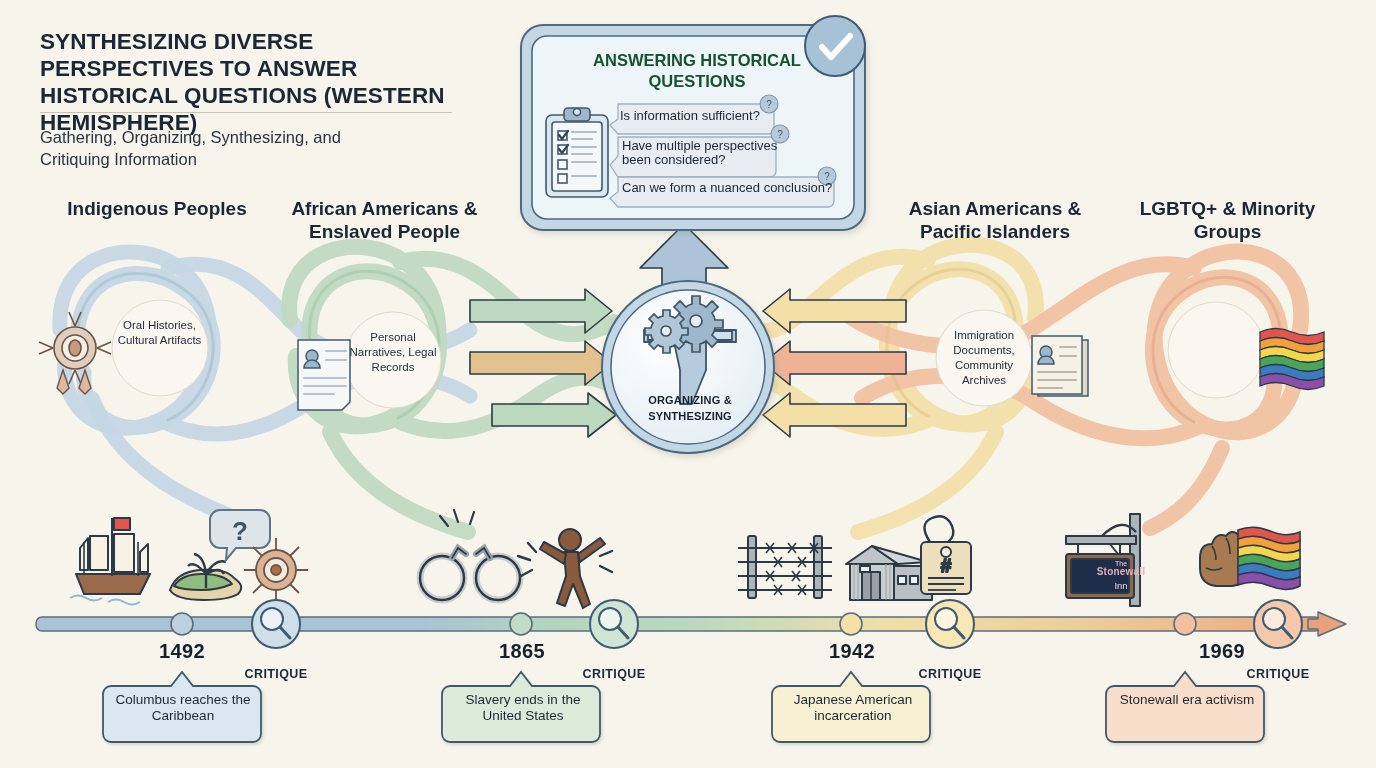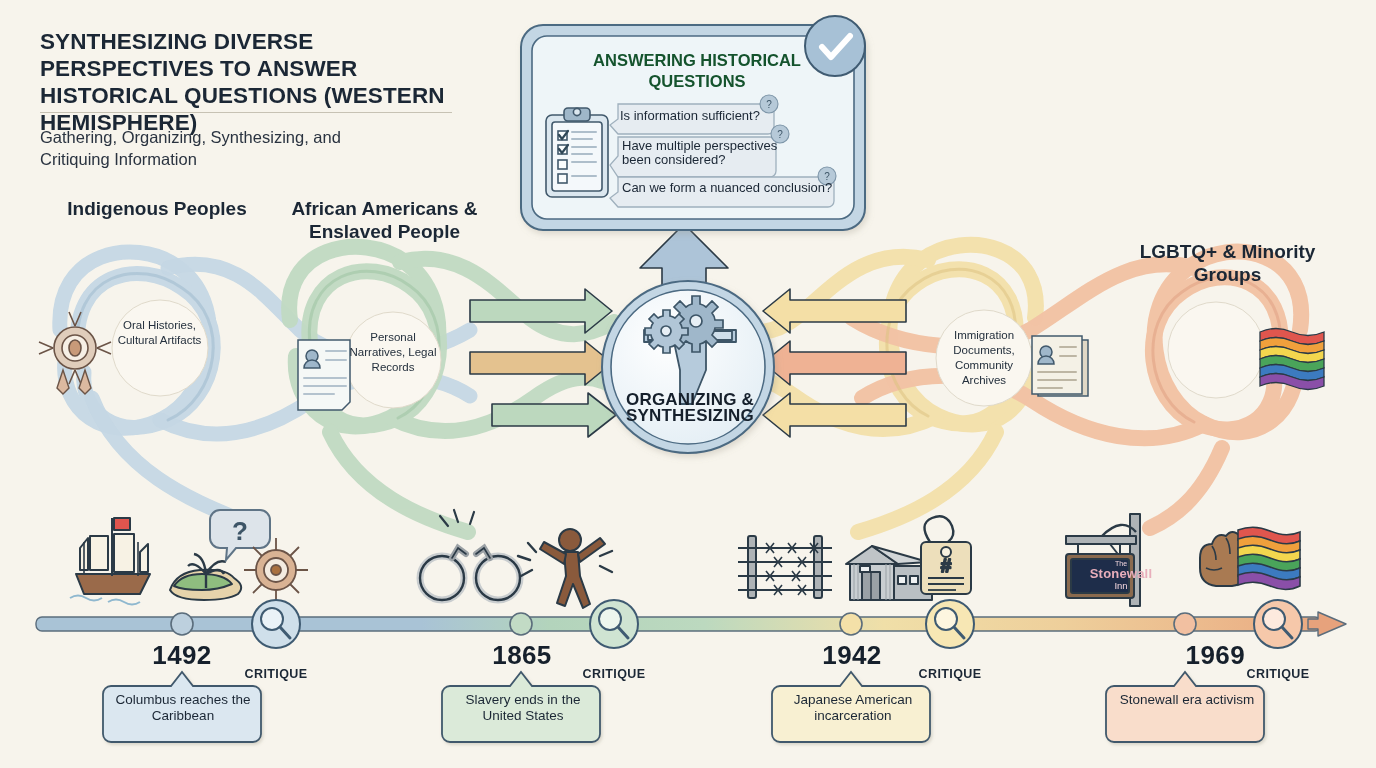--- a/index.html
+++ b/index.html
@@ -29,51 +29,51 @@
   }
 
   
   .grp-head{
     position:absolute;text-align:center;font-size:19px;line-height:23px;
     font-weight:bold;color:#1b2735;
   }
   #grp0{left:62px;top:197px;width:190px;}
   #grp1{left:282px;top:197px;width:205px;}
   #grp2{left:900px;top:197px;width:190px;}
-  #grp3{left:1135px;top:197px;width:185px;margin-top:43px;}
+  #grp3{left:1135px;top:197px;width:185px;}
 
   
   .src-lbl{
     position:absolute;text-align:center;font-size:11.5px;line-height:15px;
     color:#24303d;font-weight:400;
   }
   #src0{left:112px;top:318px;width:95px;}
   #src1{left:345px;top:330px;width:96px;}
   #src2{left:936px;top:328px;width:96px;}
   #src3{left:1168px;top:320px;width:96px;}
 
   
   .hub-lbl{
     position:absolute;left:610px;top:392px;width:160px;text-align:center;
-    font-size:17px;line-height:16px;font-weight:bold;color:#16202c;letter-spacing:.2px;
+    font-size:11px;line-height:16px;font-weight:bold;color:#16202c;letter-spacing:.2px;
   }
 
   
   .call-title{
     position:absolute;left:566px;top:50px;width:262px;text-align:center;
     font-size:16.5px;line-height:21px;font-weight:bold;color:#14532d;
   }
   .qtext{position:absolute;font-size:13px;line-height:14px;color:#1b2735;}
   #q0{left:620px;top:109px;width:160px;}
   #q1{left:622px;top:139px;width:160px;}
   #q2{left:622px;top:181px;width:215px;}
 
   
   .yr{
-    position:absolute;text-align:center;font-size:26px;font-weight:bold;
+    position:absolute;text-align:center;font-size:20px;font-weight:bold;
     color:#16202c;letter-spacing:.4px;
   }
   .crit{
     position:absolute;text-align:center;font-size:12.5px;font-weight:bold;
     letter-spacing:.4px;color:#1b2735;margin-top:13px;
   }
   .evt{
     position:absolute;text-align:center;font-size:13.5px;line-height:16px;
     color:#1b2735;
   }
@@ -85,21 +85,21 @@
   #cr1{left:564px;top:654px;width:100px;}
   #cr2{left:900px;top:654px;width:100px;}
   #cr3{left:1228px;top:654px;width:100px;}
   #ev0{left:108px;top:692px;width:150px;}
   #ev1{left:448px;top:692px;width:150px;text-align:center;}
   #ev2{left:778px;top:692px;width:150px;}
   #ev3{left:1112px;top:692px;width:150px;}
 
   
   .sw-the{position:absolute;left:1093px;top:560px;width:56px;text-align:center;font-size:7px;color:#f0d5dc;}
-  .sw-name{position:absolute;left:1073px;top:566px;width:96px;text-align:center;font-size:13px;font-weight:bold;color:#e8aebb;letter-spacing:.2px;}
+  .sw-name{position:absolute;left:1073px;top:566px;width:96px;text-align:center;font-size:10px;font-weight:bold;color:#e8aebb;letter-spacing:.2px;}
   .sw-inn{position:absolute;left:1073px;top:580px;width:96px;text-align:center;font-size:9.5px;color:#f0d5dc;}
 </style>
 </head>
 <body>
 
 <div id="stage">
 
 <svg id="art" viewBox="0 0 1376 768" xmlns="http://www.w3.org/2000/svg">
   <defs>
     <linearGradient id="tlGrad" x1="0" y1="0" x2="1" y2="0">
@@ -514,20 +514,21 @@
   <div class="title-rule"></div>
   <div class="subtitle">Gathering, Organizing, Synthesizing, and Critiquing Information</div>
 
   <div class="call-title">ANSWERING HISTORICAL QUESTIONS</div>
   <div class="qtext" id="q0">Is information sufficient?</div>
   <div class="qtext" id="q1">Have multiple perspectives been considered?</div>
   <div class="qtext" id="q2">Can we form a nuanced conclusion?</div>
 
   <div class="grp-head" id="grp0">Indigenous Peoples</div>
   <div class="grp-head" id="grp1">African Americans &amp; Enslaved People</div>
+  <div class="grp-head" id="grp2">Asian Americans &amp; Pacific Islanders</div>
   <div class="grp-head" id="grp3">LGBTQ+ &amp; Minority Groups</div>
 
   <div class="src-lbl" id="src0">Oral Histories, Cultural Artifacts</div>
   <div class="src-lbl" id="src1">Personal Narratives, Legal Records</div>
   <div class="src-lbl" id="src2">Immigration Documents, Community Archives</div>
 
   <div class="hub-lbl">ORGANIZING &amp; SYNTHESIZING</div>
 
   <div class="sw-the">The</div>
   <div class="sw-name">Stonewall</div>

